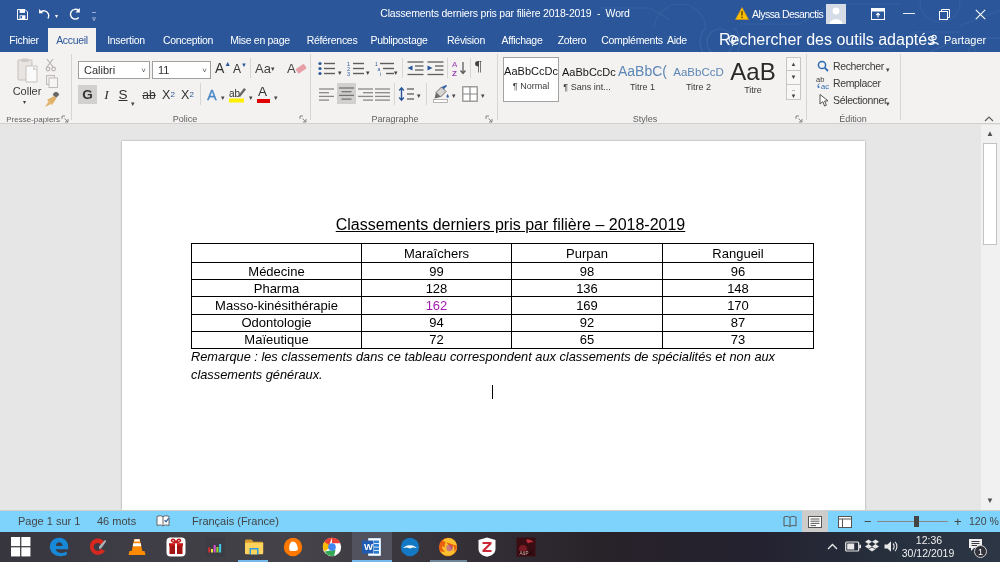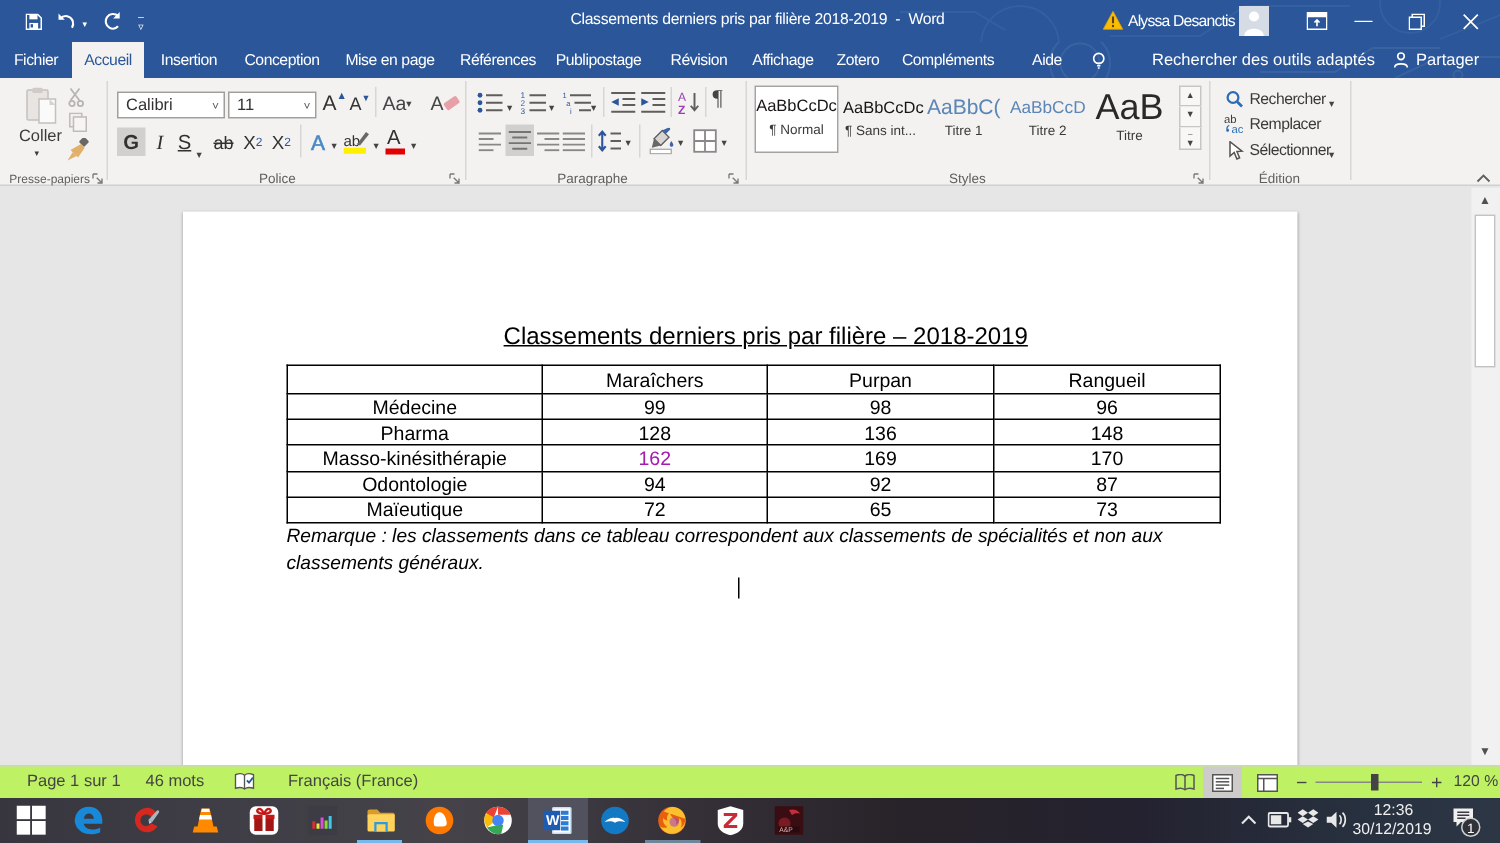--- a/index.html
+++ b/index.html
@@ -34,21 +34,21 @@
 #dtable { position:absolute; left:69px; top:102px; width:622px; border-collapse:collapse; table-layout:fixed; }
 #dtable td { border:1px solid #000; height:17.2px; padding:0; text-align:center; font-size:13px; color:#000; vertical-align:middle; }
 #remark { position:absolute; left:69px; top:207px; width:620px; font-style:italic; font-size:12.8px; line-height:17.5px; color:#000; }
 #cursor { position:absolute; left:370px; top:244px; width:1px; height:14px; background:#000; }
 
 
 #vscroll { position:absolute; right:0; top:0; width:19px; height:385px; background:#f1f1f1; }
 #vthumb { position:absolute; left:2px; top:18px; width:14px; height:102px; background:#fff; border:1px solid #c3c3c3; }
 
 
-#statusbar { position:absolute; left:0; top:510px; width:1000px; height:22px; background:#bef264; border-top:1px solid #d2d0ce; font-size:11px; color:#444; }
+#statusbar { position:absolute; left:0; top:510px; width:1000px; height:22px; background:#7dd3fc; border-top:1px solid #d2d0ce; font-size:11px; color:#444; }
 
 
 #taskbar { position:absolute; left:0; top:532px; width:1000px; height:30px; background:linear-gradient(90deg,#37353d 0%,#3f3d45 15%,#454349 30%,#363139 45%,#282229 60%,#242230 76%,#27303e 90%,#2c3644 100%); }
 .tico { position:absolute; top:5px; width:20px; height:20px; }
 </style>
 </head>
 <body>
 <div id="app">
 
   <div id="titlebar">
@@ -122,26 +122,26 @@
     <div class="tab sel" style="left:48px; width:48px;">Accueil</div>
     <div class="tab" style="left:100px; width:52px;">Insertion</div>
     <div class="tab" style="left:156px; width:64px;">Conception</div>
     <div class="tab" style="left:224px; width:72px;">Mise en page</div>
     <div class="tab" style="left:300px; width:64px;">Références</div>
     <div class="tab" style="left:364px; width:70px;">Publipostage</div>
     <div class="tab" style="left:438px; width:56px;">Révision</div>
     <div class="tab" style="left:494px; width:56px;">Affichage</div>
     <div class="tab" style="left:550px; width:44px;">Zotero</div>
     <div class="tab" style="left:594px; width:76px;">Compléments</div>
-    <div class="tab" style="left:678px; width:40px;">Aide</div>
+    <div class="tab" style="left:657px; width:40px;">Aide</div>
     <svg class="abs" style="left:726px;top:6px;" width="13" height="13" viewBox="0 0 13 13">
         <circle cx="6.5" cy="5" r="3.4" fill="none" stroke="#fff" stroke-width="1.1"></circle>
         <path d="M5 8.2 L8 8.2 M5.4 9.8 L7.6 9.8 M5.9 11.3 L7.1 11.3" stroke="#fff" stroke-width="1" fill="none"></path>
       </svg>
-    <div class="abs" style="left:768px;top:0;height:24px;line-height:24px;font-size:11px;color:#fff;">Rechercher des outils adaptés</div>
+    <div class="abs" style="left:719px;top:0;height:24px;line-height:24px;font-size:16px;color:#fff;">Rechercher des outils adaptés</div>
     <svg class="abs" style="left:928px;top:6px;" width="12" height="12" viewBox="0 0 12 12">
         <circle cx="6" cy="3.5" r="2.2" fill="none" stroke="#fff" stroke-width="1.1"></circle>
         <path d="M1.8 11 C1.8 7.8 10.2 7.8 10.2 11" fill="none" stroke="#fff" stroke-width="1.1"></path>
       </svg>
     <div class="abs" style="left:944px;top:0;height:24px;line-height:24px;font-size:11px;color:#fff;">Partager</div>
   </div>
 
   <div id="ribbon">
 
     <svg class="abs" style="left:16px;top:6px;" width="26" height="26" viewBox="0 0 26 26">

